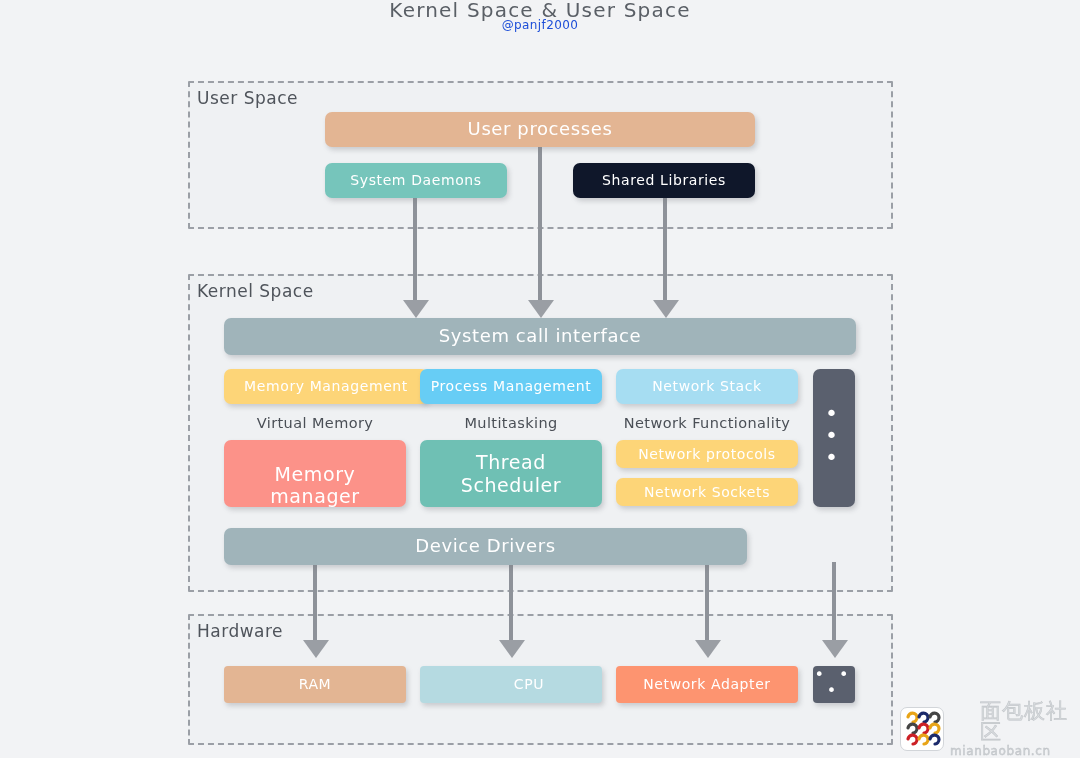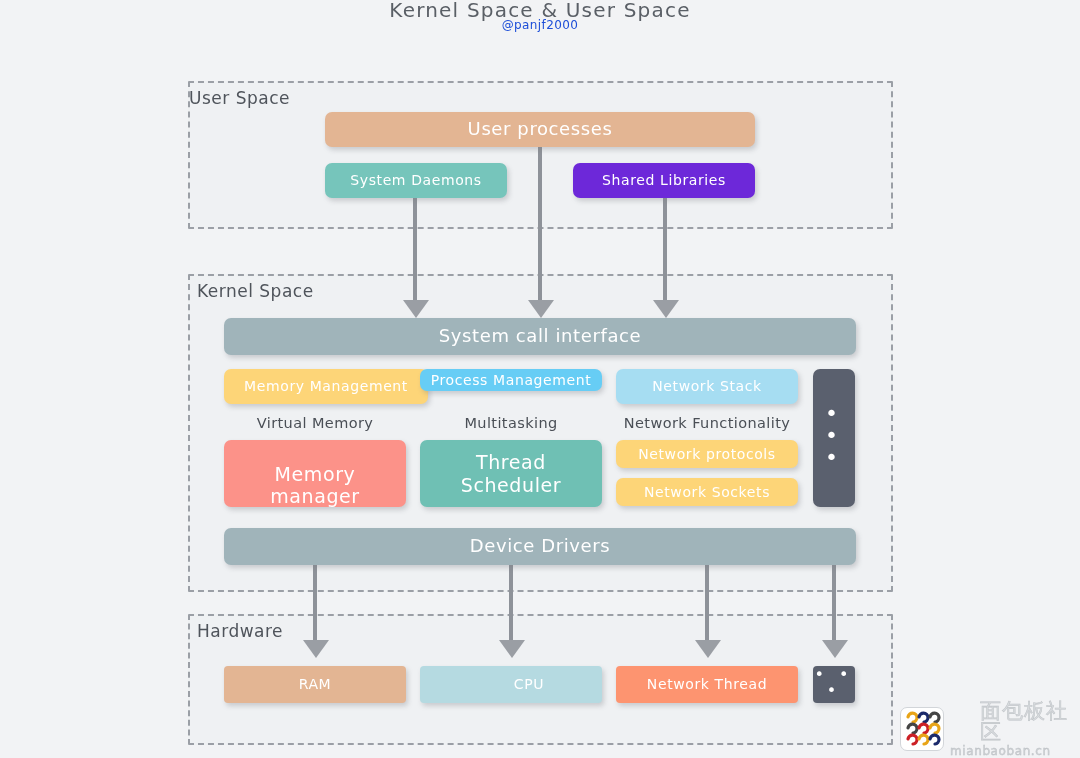--- a/index.html
+++ b/index.html
@@ -141,54 +141,54 @@
 </style>
 </head>
 <body>
 
 <div class="stage">
 
   <div class="title">Kernel Space &amp; User Space</div>
   <div class="subtitle">@panjf2000</div>
 
   <div class="frame" style="left:188px; top:81px; width:705px; height:148px;"></div>
-  <div class="frame-label" style="left:189px; top:88px;">User Space</div>
+  <div class="frame-label" style="left:197px; top:88px;">User Space</div>
 
   <div class="conn" style="left:413px; top:196px; height:106px;"></div>
   <div class="arrowhead" style="left:403px; top:300px;"></div>
 
   <div class="conn" style="left:538px; top:146px; height:156px;"></div>
   <div class="arrowhead" style="left:528px; top:300px;"></div>
 
   <div class="conn" style="left:663px; top:196px; height:106px;"></div>
   <div class="arrowhead" style="left:653px; top:300px;"></div>
 
   <div class="box" style="left:325px; top:112px; width:430px; height:35px; background:#e3b593; font-size:18px;">
     <span>User processes</span>
   </div>
 
   <div class="box" style="left:325px; top:163px; width:182px; height:35px; background:#76c5bb; font-size:14px;">
     <span>System Daemons</span>
   </div>
 
-  <div class="box" style="left:573px; top:163px; width:182px; height:35px; background:#6d28d9; font-size:14px;">
+  <div class="box" style="left:573px; top:163px; width:182px; height:35px; background:#0f172a; font-size:14px;">
     <span>Shared Libraries</span>
   </div>
 
   <div class="frame" style="left:188px; top:274px; width:705px; height:318px;"></div>
   <div class="frame-label" style="left:197px; top:281px;">Kernel Space</div>
 
   <div class="box" style="left:224px; top:318px; width:632px; height:37px; background:#a0b4ba; font-size:18px;">
     <span>System call interface</span>
   </div>
 
   <div class="box" style="left:224px; top:369px; width:204px; height:35px; background:#fdd578; font-size:14px;">
     <span>Memory Management</span>
   </div>
-  <div class="box" style="left:420px; top:369px; width:182px; height:22px; background:#67cdf5; font-size:14px;">
+  <div class="box" style="left:420px; top:369px; width:182px; height:35px; background:#67cdf5; font-size:14px;">
     <span>Process Management</span>
   </div>
   <div class="box" style="left:616px; top:369px; width:182px; height:35px; background:#a6ddf2; font-size:14px;">
     <span>Network Stack</span>
   </div>
   <div class="box" style="left:813px; top:369px; width:42px; height:138px; background:#5a606e;">
     <span class="dots">• • •</span>
   </div>
 
   <div class="lbl" style="left:224px; top:415px; width:182px;">Virtual Memory</div>
@@ -203,21 +203,21 @@
     <span>Thread
 Scheduler</span>
   </div>
   <div class="box" style="left:616px; top:440px; width:182px; height:28px; background:#fdd578; font-size:14px;">
     <span>Network protocols</span>
   </div>
   <div class="box" style="left:616px; top:478px; width:182px; height:28px; background:#fdd578; font-size:14px;">
     <span>Network Sockets</span>
   </div>
 
-  <div class="box" style="left:224px; top:528px; width:632px; height:37px; background:#a0b4ba; font-size:18px;">
+  <div class="box" style="left:224px; top:528px; width:523px; height:37px; background:#a0b4ba; font-size:18px;">
     <span>Device Drivers</span>
   </div>
 
   <div class="conn" style="left:313px; top:562px; height:80px;"></div>
   <div class="arrowhead" style="left:303px; top:640px;"></div>
 
   <div class="conn" style="left:509px; top:562px; height:80px;"></div>
   <div class="arrowhead" style="left:499px; top:640px;"></div>
 
   <div class="conn" style="left:705px; top:562px; height:80px;"></div>
@@ -229,21 +229,21 @@
   <div class="frame" style="left:188px; top:614px; width:705px; height:131px;"></div>
   <div class="frame-label" style="left:197px; top:621px;">Hardware</div>
 
   <div class="box" style="left:224px; top:666px; width:182px; height:37px; background:#e3b593; font-size:14px; border-radius:4px;">
     <span>RAM</span>
   </div>
   <div class="box" style="left:420px; top:666px; width:182px; height:37px; background:#b5dae1; font-size:14px; border-radius:4px;padding-left:36px;">
     <span>CPU</span>
   </div>
   <div class="box" style="left:616px; top:666px; width:182px; height:37px; background:#fd9470; font-size:14px; border-radius:4px;">
-    <span>Network Thread</span>
+    <span>Network Adapter</span>
   </div>
   <div class="box" style="left:813px; top:666px; width:42px; height:37px; background:#5a606e; border-radius:4px;">
     <span class="dots" style="font-size:16px;">• • •</span>
   </div>
 
   <div class="watermark">
     <div class="wm-logo">
       <svg width="42" height="42" viewBox="0 0 42 42" aria-hidden="true">
         <g fill="none" stroke-width="3.2" stroke-linecap="round">
           <path d="M7 9 a4.5 4.5 0 1 1 5 5" stroke="#e8a417"></path>

